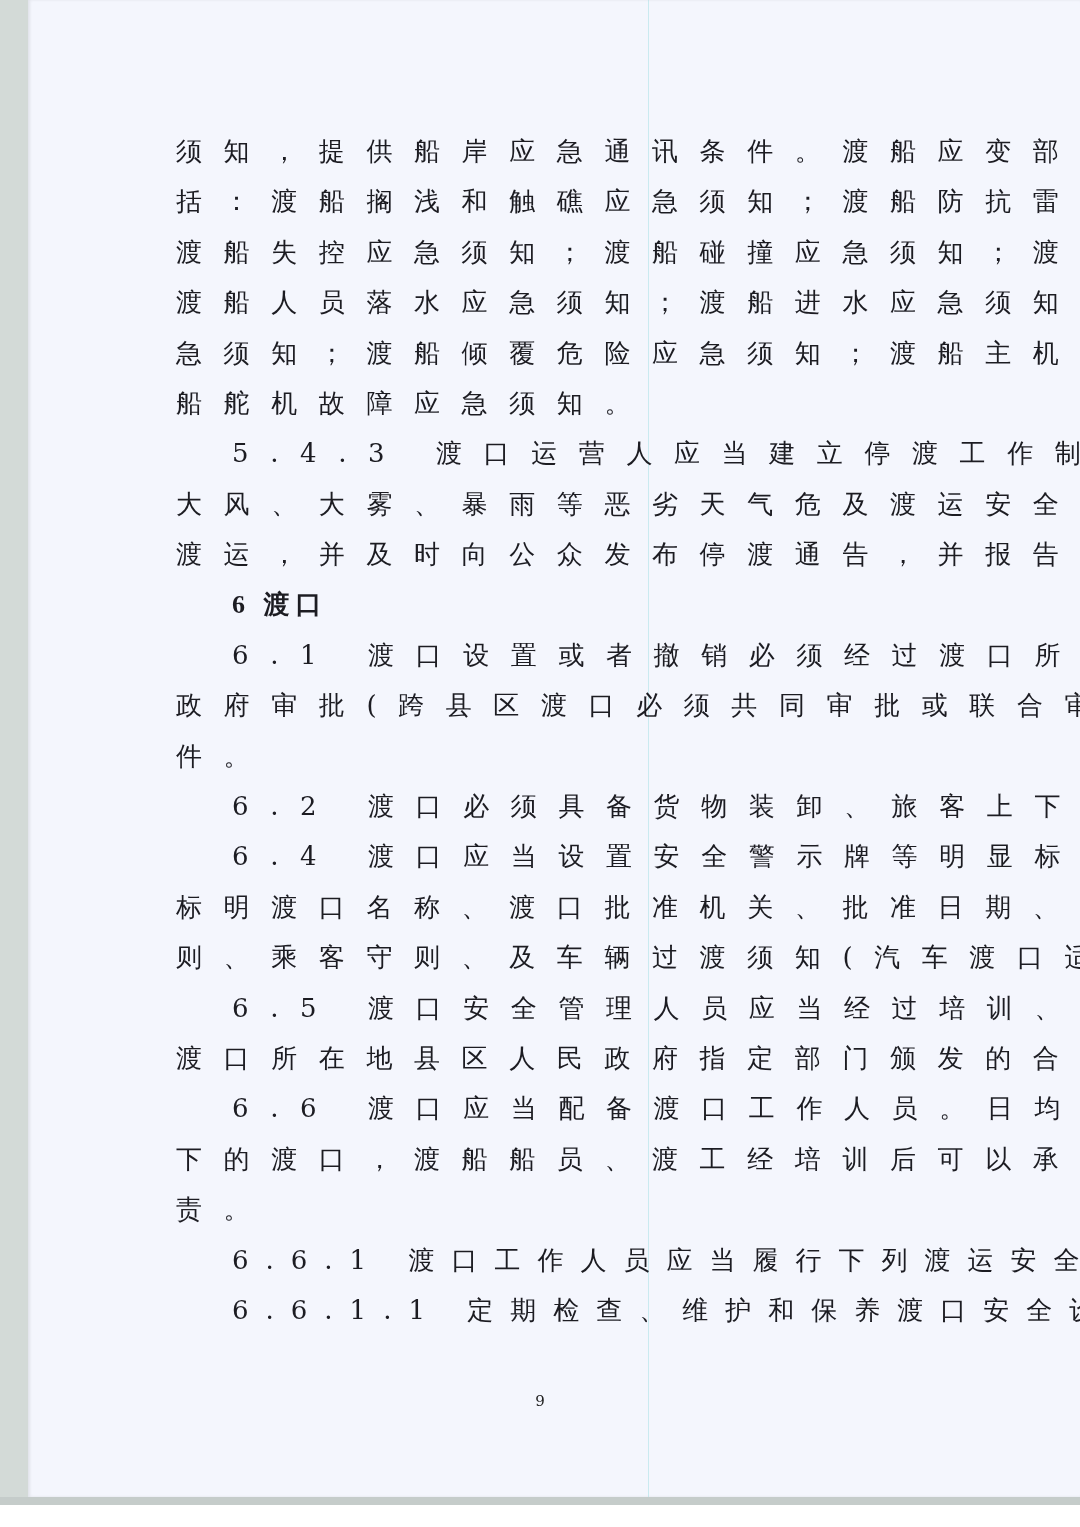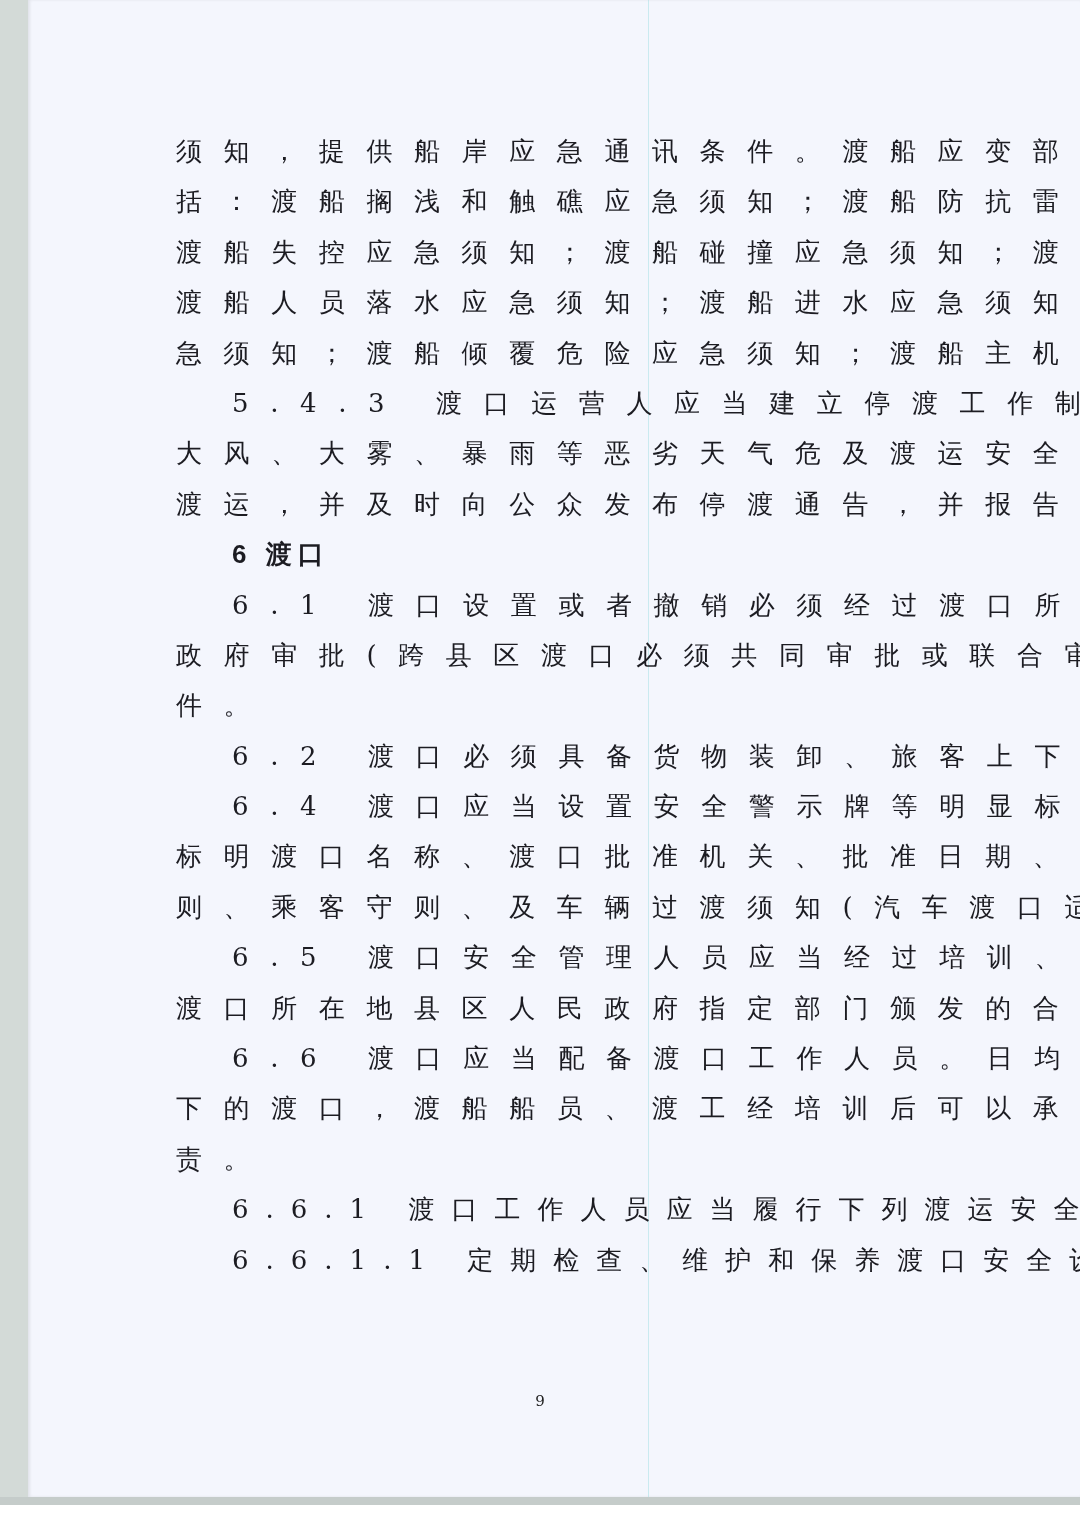--- a/index.html
+++ b/index.html
@@ -29,40 +29,41 @@
     position:absolute; left:176px; top:126px; width:820px;
     color:#1c1c22;
   }
   .line {
     height:50.4px; line-height:50.4px;
     font-size:26px;
     letter-spacing:21.6px;
     white-space:nowrap;
   }
   .indent { padding-left:56px; }
-  .heading { font-family: Liberation Sans, sans-serif; letter-spacing:6px; font-weight:bold; }
+  .heading { font-family: Liberation Serif, serif; letter-spacing:6px; font-weight:bold; }
   .page-number {
     position:absolute; left:0; width:1080px; top:1392px;
     text-align:center; font-size:15px; color:#222;
   }
 </style>
 </head>
 <body>
 
 <div class="scan-bg"></div>
 <div class="page"></div>
 <div class="fold-line"></div>
 <div class="bottom-band"></div>
 
 <div class="content">
   <div class="line">须知，提供船岸应急通讯条件。渡船应变部署或须知至少应包</div>
   <div class="line">括：渡船搁浅和触礁应急须知；渡船防抗雷雨大风与台风须知；</div>
   <div class="line">渡船失控应急须知；渡船碰撞应急须知；渡船火灾应急须知；</div>
   <div class="line">渡船人员落水应急须知；渡船进水应急须知；渡船人员伤亡应</div>
   <div class="line">急须知；渡船倾覆危险应急须知；渡船主机故障应急须知；渡</div>
+  <div class="line">船舵机故障应急须知。</div>
   <div class="line indent">5.4.3  渡口运营人应当建立停渡工作制度。遇有洪水或者</div>
   <div class="line">大风、大雾、暴雨等恶劣天气危及渡运安全时，渡口应当暂停</div>
   <div class="line">渡运，并及时向公众发布停渡通告，并报告县区人民政府指定</div>
   <div class="line indent heading">6  渡口</div>
   <div class="line indent">6.1  渡口设置或者撤销必须经过渡口所在地的县区人民</div>
   <div class="line">政府审批(跨县区渡口必须共同审批或联合审批)，取得批复文</div>
   <div class="line">件。</div>
   <div class="line indent">6.2  渡口必须具备货物装卸、旅客上下的安全设施。</div>
   <div class="line indent">6.4  渡口应当设置安全警示牌等明显标志，并在显见位置</div>
   <div class="line">标明渡口名称、渡口批准机关、批准日期、渡运路线、渡口守</div>

